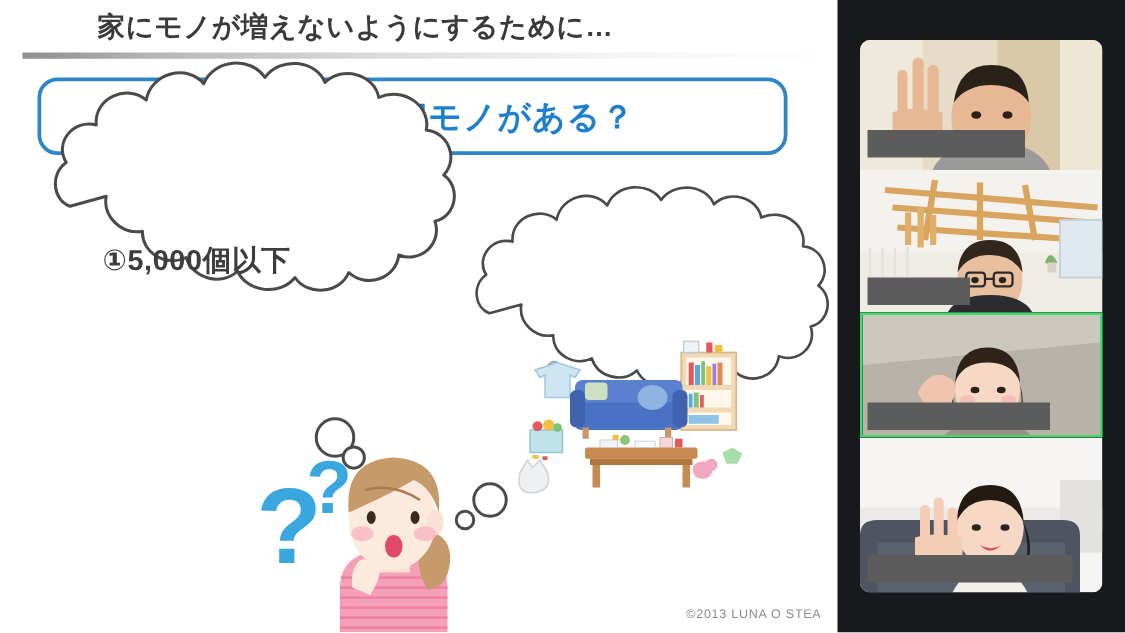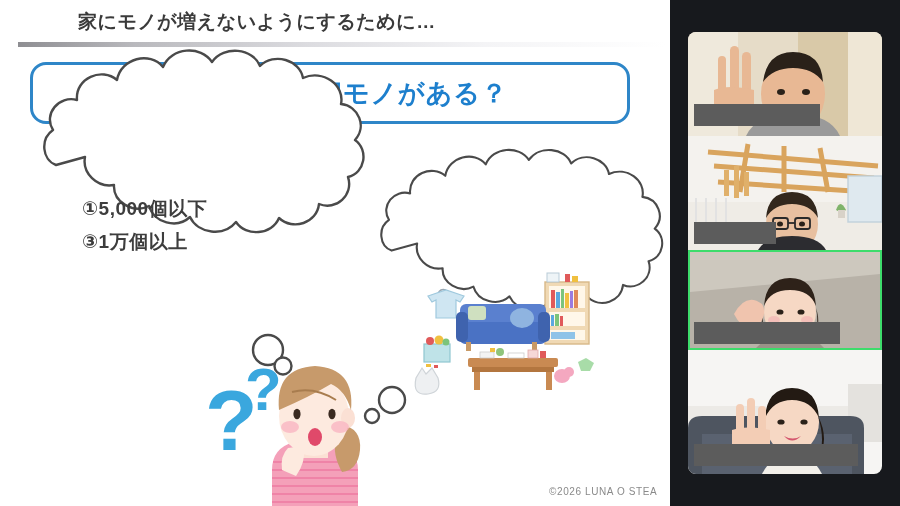--- a/index.html
+++ b/index.html
@@ -5,37 +5,37 @@
 <style>
   html,body{margin:0;padding:0;background:#fff;}
   body{width:900px;height:506px;overflow:hidden;
        font-family:"Liberation Sans","DejaVu Sans",sans-serif;}
   #root{position:relative;width:900px;height:506px;background:#ffffff;}
 
   
   .slide{position:absolute;left:0;top:0;width:670px;height:506px;background:#ffffff;overflow:hidden;}
 
   .slide-title{position:absolute;left:78px;top:5px;width:560px;height:34px;
-      font-size:19px;font-weight:700;color:#3a3a3a;letter-spacing:.5px;
+      font-size:22px;font-weight:700;color:#3a3a3a;letter-spacing:.5px;
       white-space:nowrap;line-height:34px;}
 
   .title-rule{position:absolute;left:18px;top:42px;width:648px;height:5px;
       background:linear-gradient(to right,#8e8e92 0%,#b9b9bd 18%,#dcdce0 45%,#f4f4f6 72%,#ffffff 100%);}
 
   .question-box{position:absolute;left:30px;top:62px;width:600px;height:62px;
       border:3px solid #2e86c8;border-radius:16px;background:#ffffff;box-sizing:border-box;}
   .question-box .qtext{position:absolute;left:0;top:0;width:100%;height:100%;
       display:flex;align-items:center;justify-content:center;
       font-size:26px;font-weight:700;color:#1d7fcd;letter-spacing:1px;white-space:nowrap;}
 
   
   .bubble-svg{position:absolute;left:0;top:0;width:670px;height:506px;pointer-events:none;}
 
   .options{position:absolute;left:82px;top:192px;width:260px;}
-  .opt{font-size:19px;font-weight:700;color:#3d3d3d;line-height:33px;white-space:nowrap;letter-spacing:.5px;}
+  .opt{font-size:23px;font-weight:700;color:#3d3d3d;line-height:33px;white-space:nowrap;letter-spacing:.5px;}
 
   .copyright{position:absolute;left:549px;top:486px;font-size:10px;color:#8a8a8a;
       letter-spacing:.6px;white-space:nowrap;}
 
   
   .vpanel{position:absolute;left:670px;top:0;width:230px;height:506px;background:#17191d;}
   .tile{position:absolute;left:18px;width:194px;overflow:hidden;background:#2b2b2b;}
   .tile.t1{top:32px;height:104px;border-radius:8px 8px 0 0;}
   .tile.t2{top:136px;height:114px;}
   .tile.t3{top:250px;height:100px;border:2px solid #3ddc6b;box-sizing:border-box;}
@@ -199,24 +199,23 @@
           <ellipse cx="13" cy="4" rx="5" ry="5" fill="#f4a8c0"></ellipse>
         </g>
         <g transform="translate(578,358)">
           <path d="M0 4 l8 -4 l8 5 l-4 8 l-9 0 Z" fill="#a8dca8"></path>
         </g>
       </g>
     </svg>
 
     <div class="options">
       <div class="opt">①5,000個以下</div>
-      <div class="opt">③1万個以上</div>
-    </div>
-
-    <div class="copyright">©2026 LUNA O STEA</div>
+    </div>
+
+    <div class="copyright">©2013 LUNA O STEA</div>
   </div>
 
   <div class="vpanel">
 
     <div class="tile t1">
       <svg width="194" height="104" viewBox="0 0 194 104">
         <rect width="194" height="104" fill="#e6dcc8"></rect>
         <rect x="110" y="0" width="50" height="104" fill="#d9c9a8"></rect>
         <rect x="160" y="0" width="34" height="104" fill="#efe7d6"></rect>
         <rect x="0" y="0" width="50" height="104" fill="#efe9dc"></rect>

